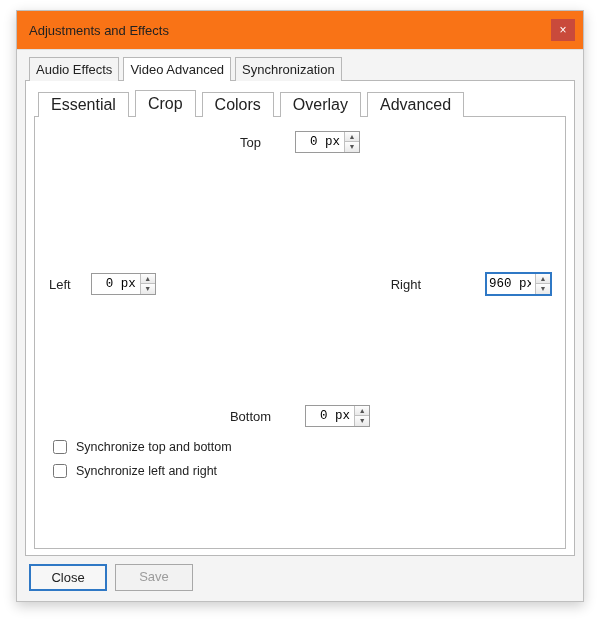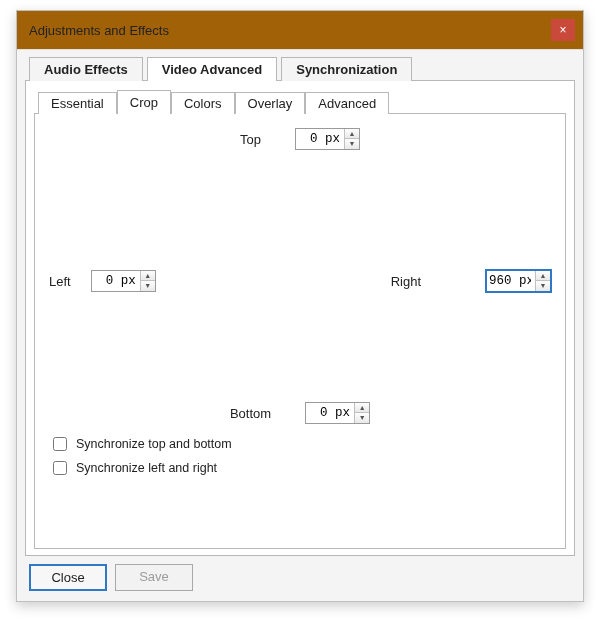--- a/index.html
+++ b/index.html
@@ -11,21 +11,21 @@
     background: #fff;
   }
   .outer {
     width: 600px;
     height: 620px;
     padding: 10px 16px 18px 16px;
     box-shadow: 0 0 8px rgba(0,0,0,0.25);
   }
   .window {
     border: 1px solid #bfbfbf;
-    background: #a16207;
+    background: #f97316;
     display: flex;
     flex-direction: column;
     height: 100%;
     box-shadow: 0 4px 12px rgba(0,0,0,0.2);
   }
   .titlebar {
     display:flex;
     justify-content: space-between;
     align-items: center;
     padding: 8px 8px 8px 12px;
@@ -56,27 +56,26 @@
   
   .tabs-top {
     display:flex;
     align-items:flex-end;
     border-bottom: 1px solid #b8b8b8;
     padding-left: 4px;
   }
   .tabs-top .tab {
     border: 1px solid #b8b8b8;
     border-bottom: none;
-    padding: 4px 14px;
+    padding: 4px 6px;
     background: #f4f4f4;
     margin-right: 4px;
     position: relative;
     top: 1px;
     cursor: pointer;
-    font-weight: bold;
   }
   .tabs-top .tab.active {
     background: #fff;
     z-index: 2;
   }
   .panel-top {
     border: 1px solid #b8b8b8;
     border-top: none;
     background: #fff;
     padding: 8px 8px 6px 8px;
@@ -89,25 +88,25 @@
     display:flex;
     align-items:flex-end;
     border-bottom: 1px solid #b8b8b8;
     padding-left: 4px;
   }
   .tabs-inner .tab {
     border: 1px solid #b8b8b8;
     border-bottom: none;
     padding: 3px 12px;
     background: #fff;
-    margin-right: 0;
+    margin-right: 6px;
     position: relative;
     top: 1px;
     cursor: pointer;
-    font-size: 13px;
+    font-size: 16px;
   }
   .tabs-inner .tab.active {
     background: #fff;
     padding-top:4px;
     padding-bottom:4px;
     z-index:2;
   }
   .panel-inner {
     border: 1px solid #b8b8b8;
     border-top: none;

